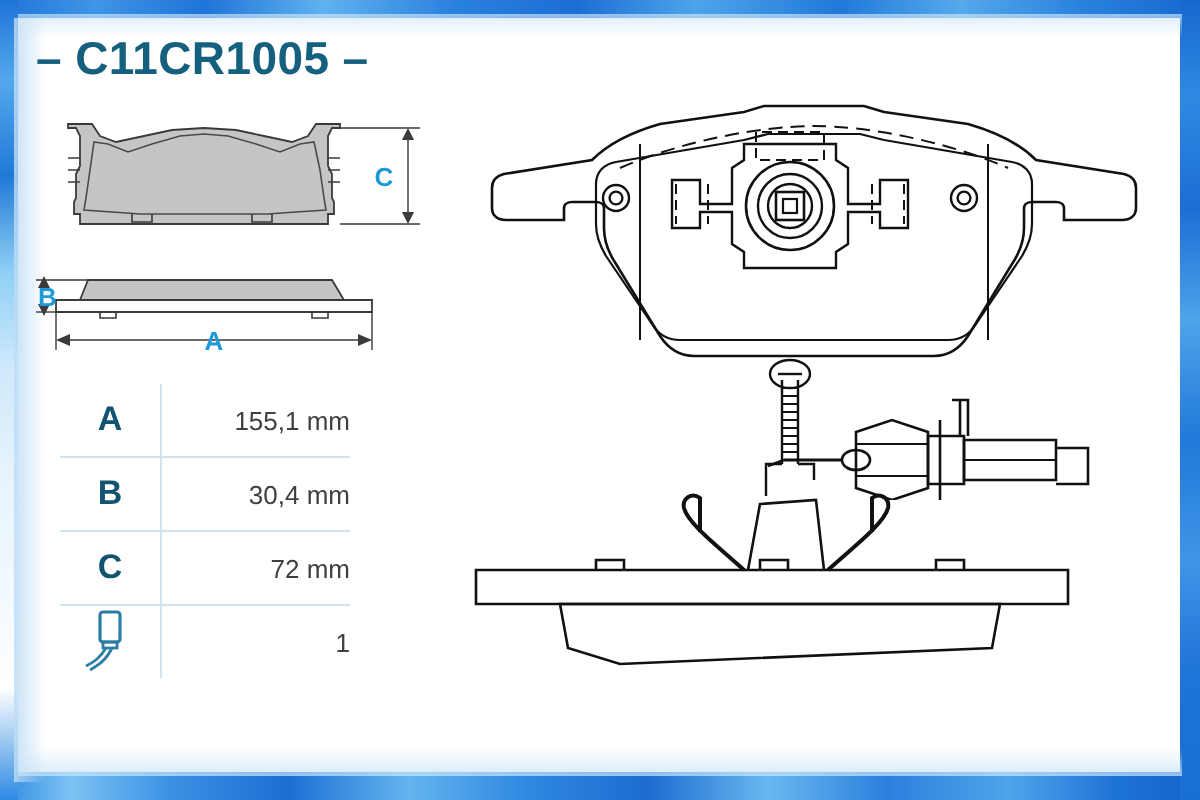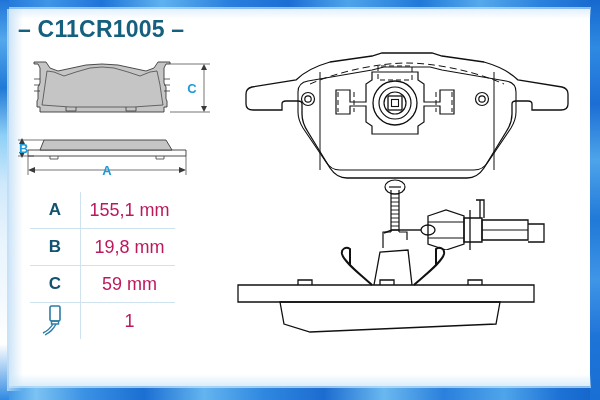--- a/index.html
+++ b/index.html
@@ -111,23 +111,23 @@
   .spec-div {
     position: absolute;
     left: 50px;
     top: 0;
     bottom: 0;
     width: 1px;
     background: #cfe2f0;
   }
   .spec-val {
     flex: 1;
-    text-align: center;
-    font-size: 18px;
-    color: #be185d;
+    text-align: right;
+    font-size: 13px;
+    color: #404040;
     padding-left: 4px;
   }
   .spec-icon-cell {
     width: 50px;
     display: flex;
     align-items: center;
     justify-content: center;
   }
 
   
@@ -225,27 +225,27 @@
 
     <div class="spec-row">
       <div class="spec-key">A</div>
       <div class="spec-div"></div>
       <div class="spec-val">155,1 mm</div>
     </div>
 
     <div class="spec-row">
       <div class="spec-key">B</div>
       <div class="spec-div"></div>
-      <div class="spec-val">19,8 mm</div>
+      <div class="spec-val">30,4 mm</div>
     </div>
 
     <div class="spec-row">
       <div class="spec-key">C</div>
       <div class="spec-div"></div>
-      <div class="spec-val">59 mm</div>
+      <div class="spec-val">72 mm</div>
     </div>
 
 
     <div class="spec-row last">
       <div class="spec-icon-cell">
         <span>
           <svg width="30" height="34" viewBox="0 0 30 34">
             <rect x="10" y="2" width="10" height="15" rx="1.5" ry="1.5" fill="none" stroke="#2b7da3" stroke-width="1.6"></rect>
             <rect x="11.5" y="17" width="7" height="3" fill="none" stroke="#2b7da3" stroke-width="1.4"></rect>
             <path d="M13,20 C10,25 7,27 3,29" fill="none" stroke="#2b7da3" stroke-width="1.4"></path>

